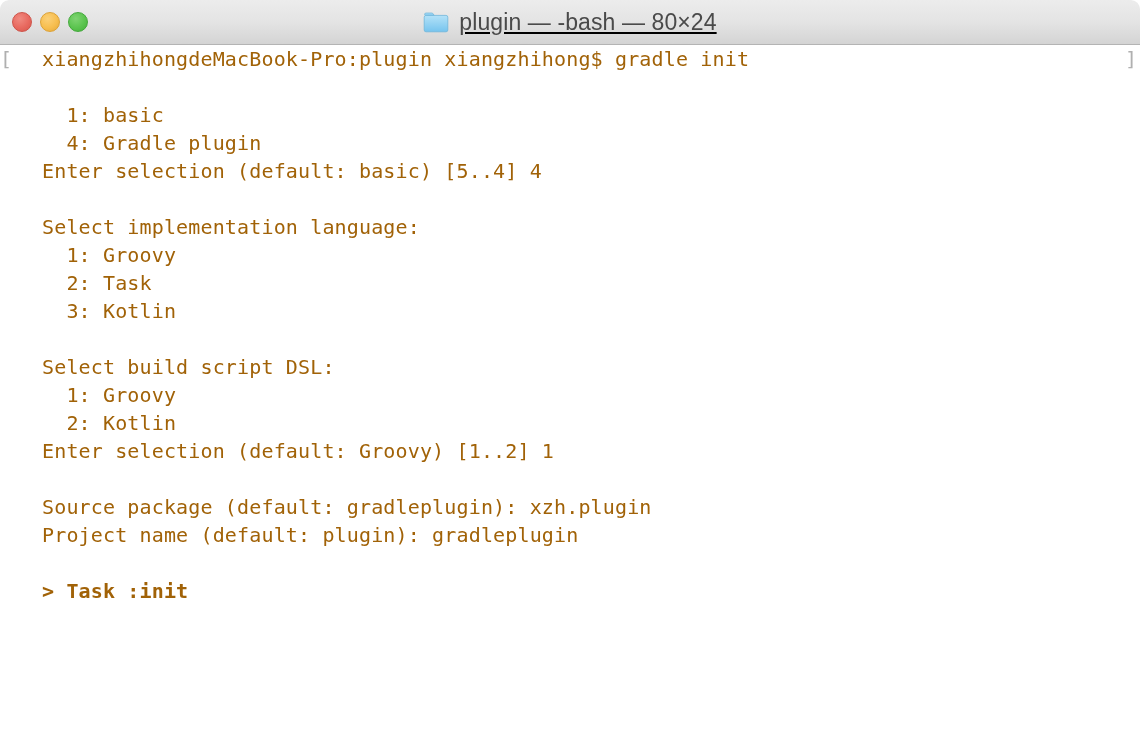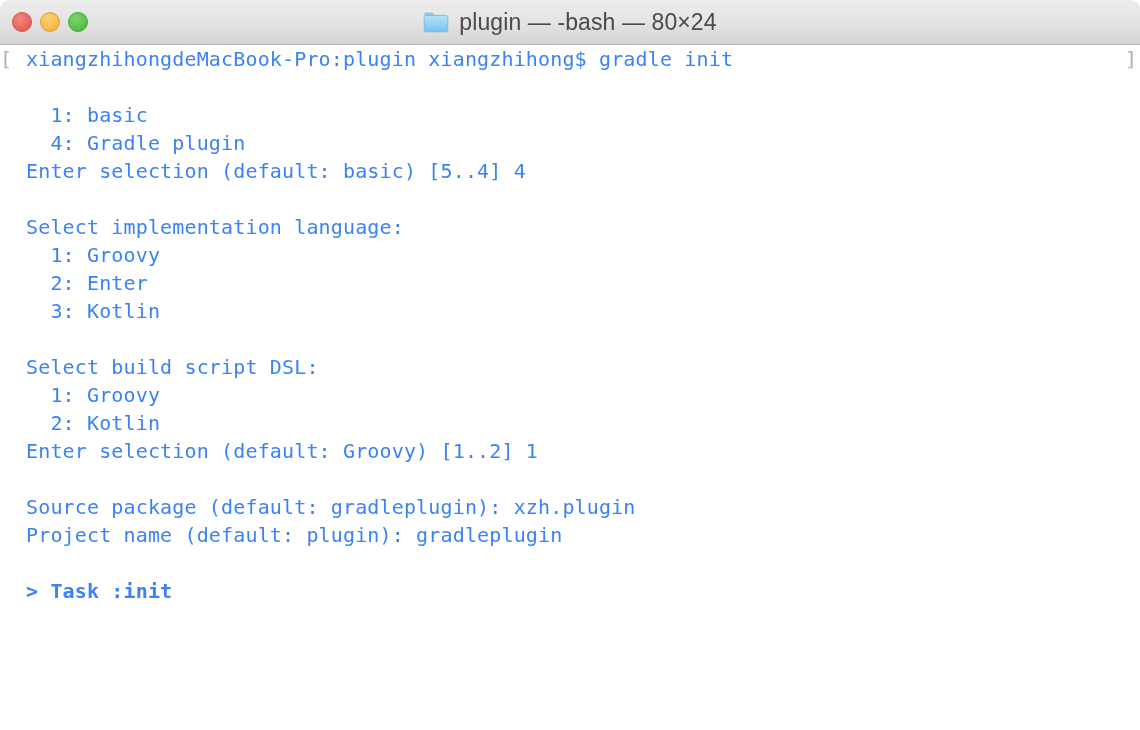--- a/index.html
+++ b/index.html
@@ -67,20 +67,21 @@
     position: absolute;
     left: 0;
     right: 0;
     top: 0;
     height: 44px;
     display: flex;
     align-items: center;
     justify-content: center;
     gap: 10px;
     pointer-events: none;
+    text-decoration: underline;
   }
 
   .folder-icon {
     width: 26px;
     height: 21px;
     display: block;
   }
 
   .title-text {
     font-family: "Liberation Sans", sans-serif;
@@ -103,25 +104,26 @@
     left: 0;
     top: 0;
     width: 1140px;
   }
 
   .term-line {
     height: 28px;
     line-height: 28px;
     font-family: "DejaVu Sans Mono", "Liberation Mono", monospace;
     font-size: 20px;
-    color: #3b82f6;
+    color: #a16207;
     white-space: pre;
     padding-left: 26px;
     box-sizing: border-box;
     letter-spacing: 0.15px;
+    margin-left: 16px;
   }
 
   .term-line.bold {
     font-weight: bold;
   }
 
   .edge-bracket {
     position: absolute;
     font-family: "DejaVu Sans Mono", "Liberation Mono", monospace;
     font-size: 20px;
@@ -169,21 +171,21 @@
   <div class="terminal">
     <div class="term-lines" id="term-lines">
         <div class="term-line">xiangzhihongdeMacBook-Pro:plugin xiangzhihong$ gradle init</div>
         <div class="term-line"></div>
         <div class="term-line">  1: basic</div>
         <div class="term-line">  4: Gradle plugin</div>
         <div class="term-line">Enter selection (default: basic) [5..4] 4</div>
         <div class="term-line"></div>
         <div class="term-line">Select implementation language:</div>
         <div class="term-line">  1: Groovy</div>
-        <div class="term-line">  2: Enter</div>
+        <div class="term-line">  2: Task</div>
         <div class="term-line">  3: Kotlin</div>
         <div class="term-line"></div>
         <div class="term-line">Select build script DSL:</div>
         <div class="term-line">  1: Groovy</div>
         <div class="term-line">  2: Kotlin</div>
         <div class="term-line">Enter selection (default: Groovy) [1..2] 1</div>
         <div class="term-line"></div>
         <div class="term-line">Source package (default: gradleplugin): xzh.plugin</div>
         <div class="term-line">Project name (default: plugin): gradleplugin</div>
         <div class="term-line"></div>

